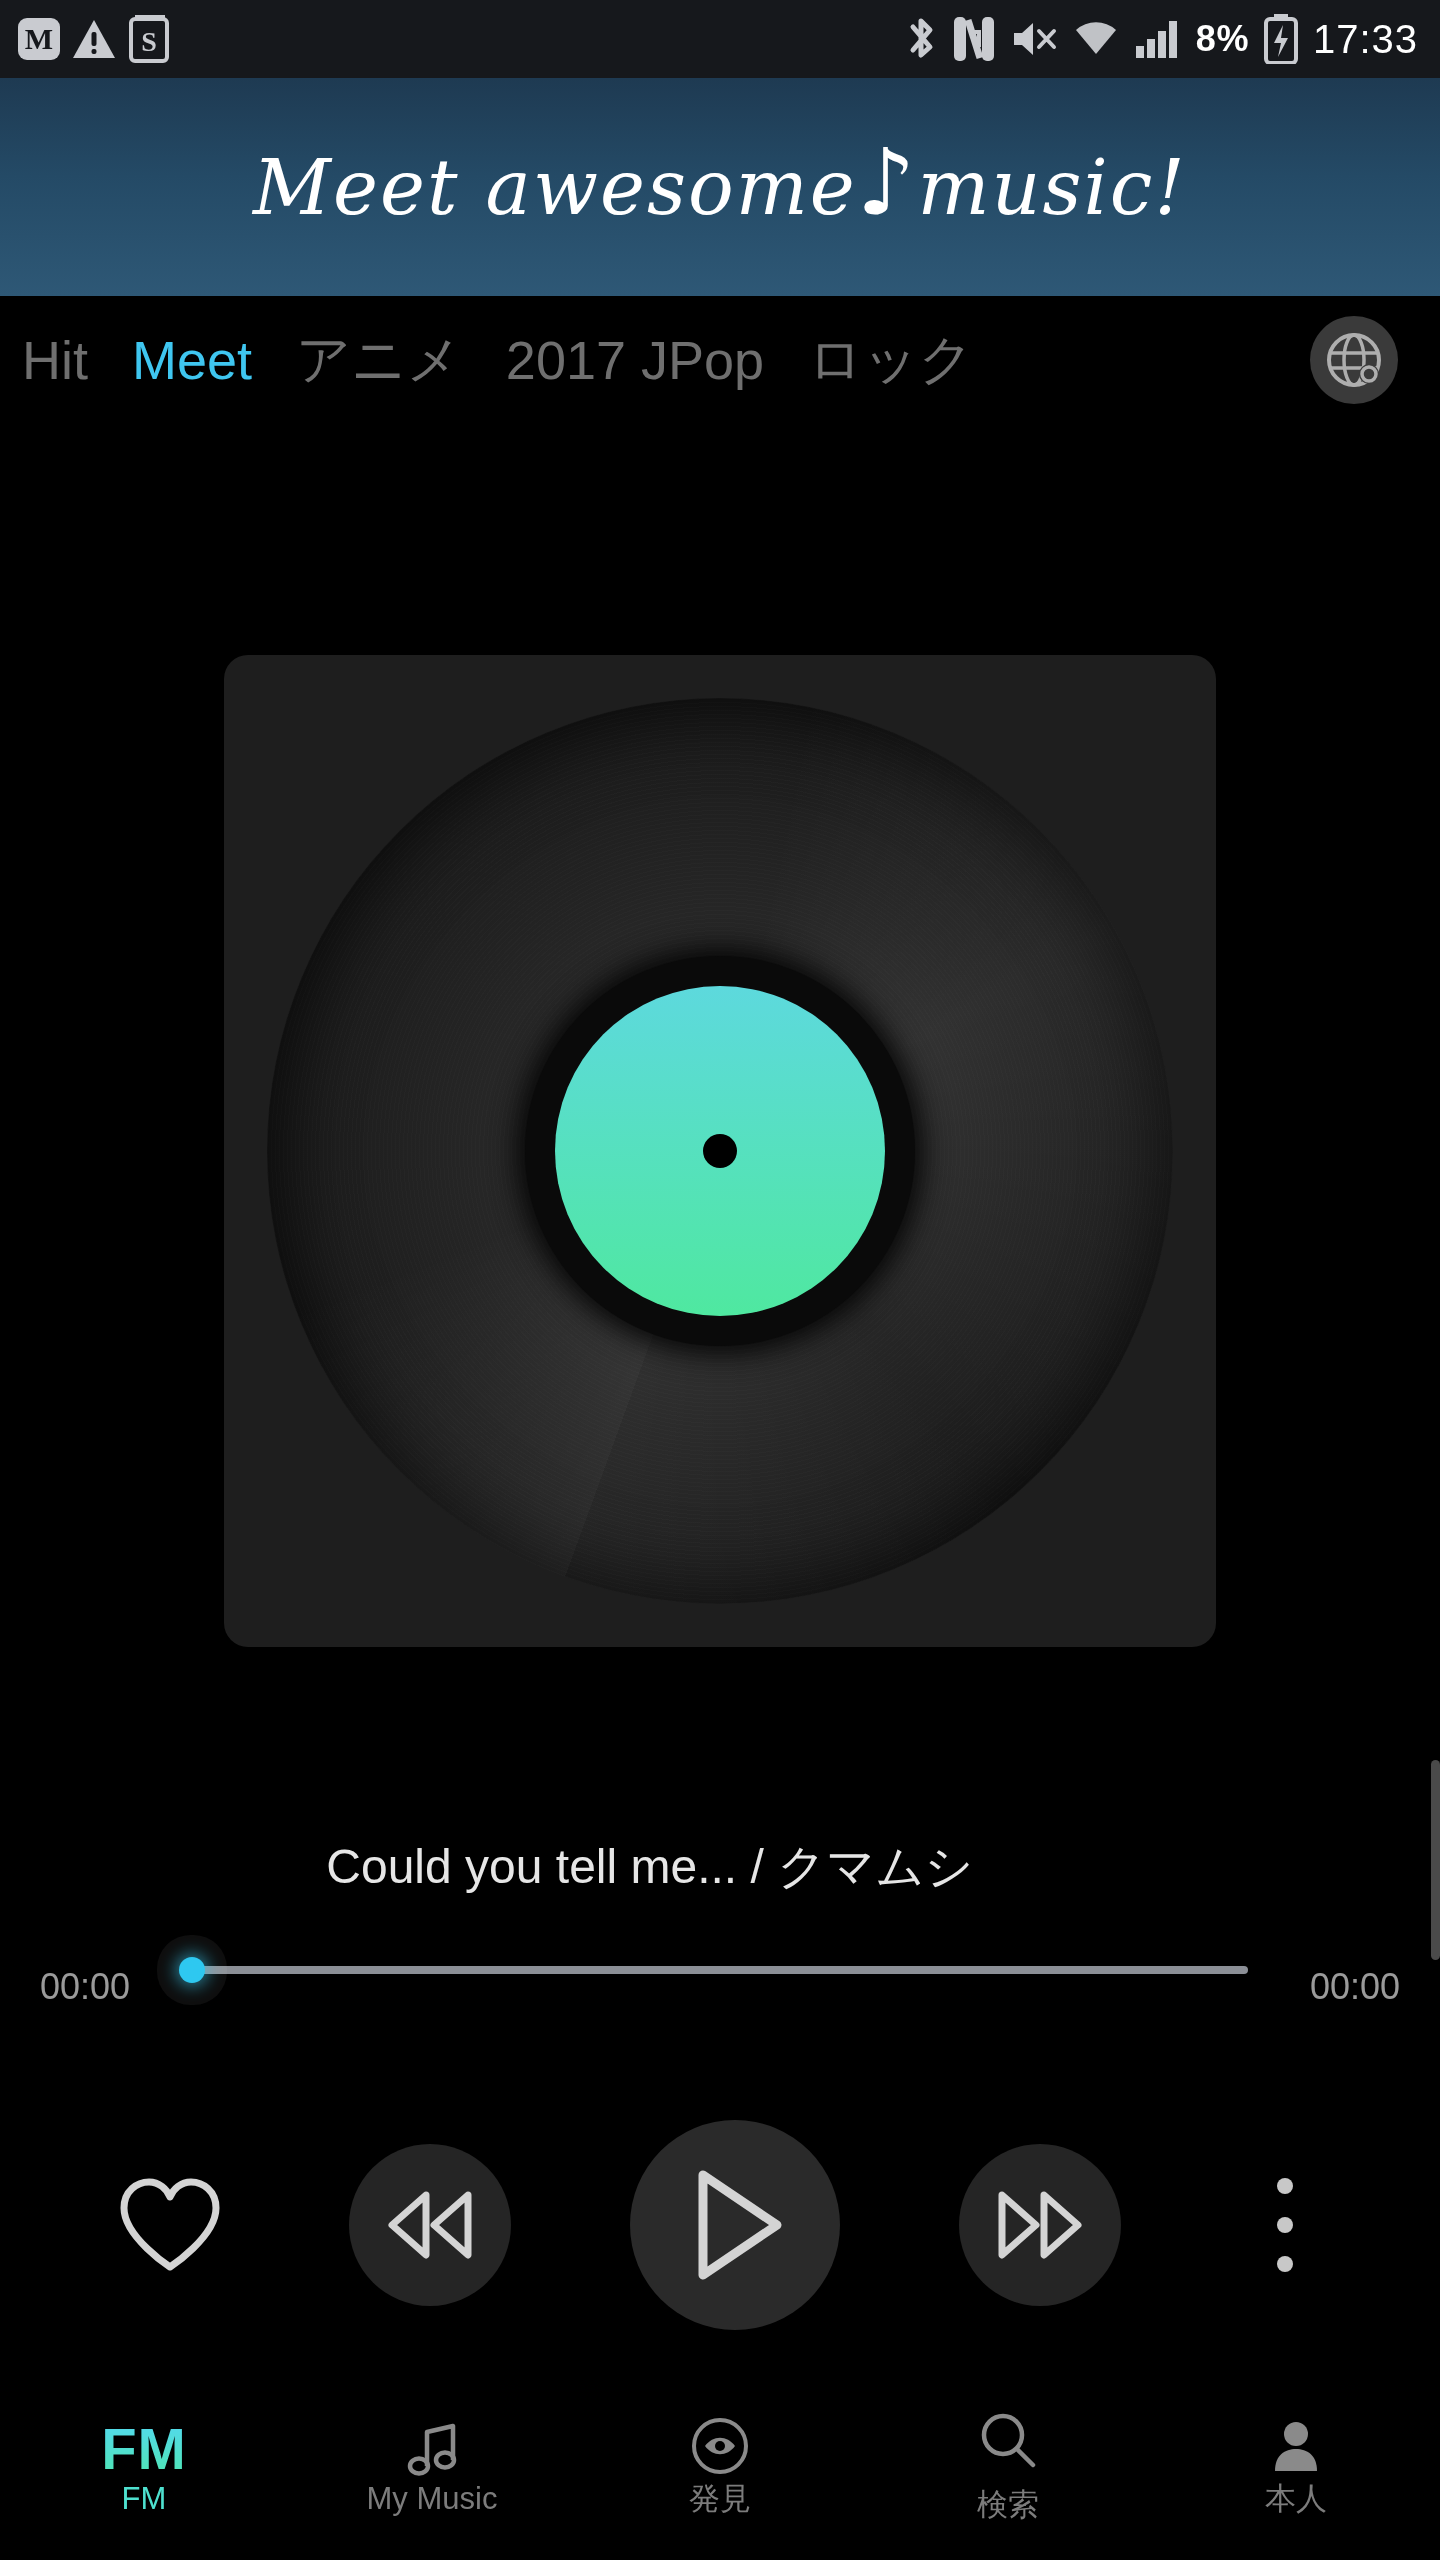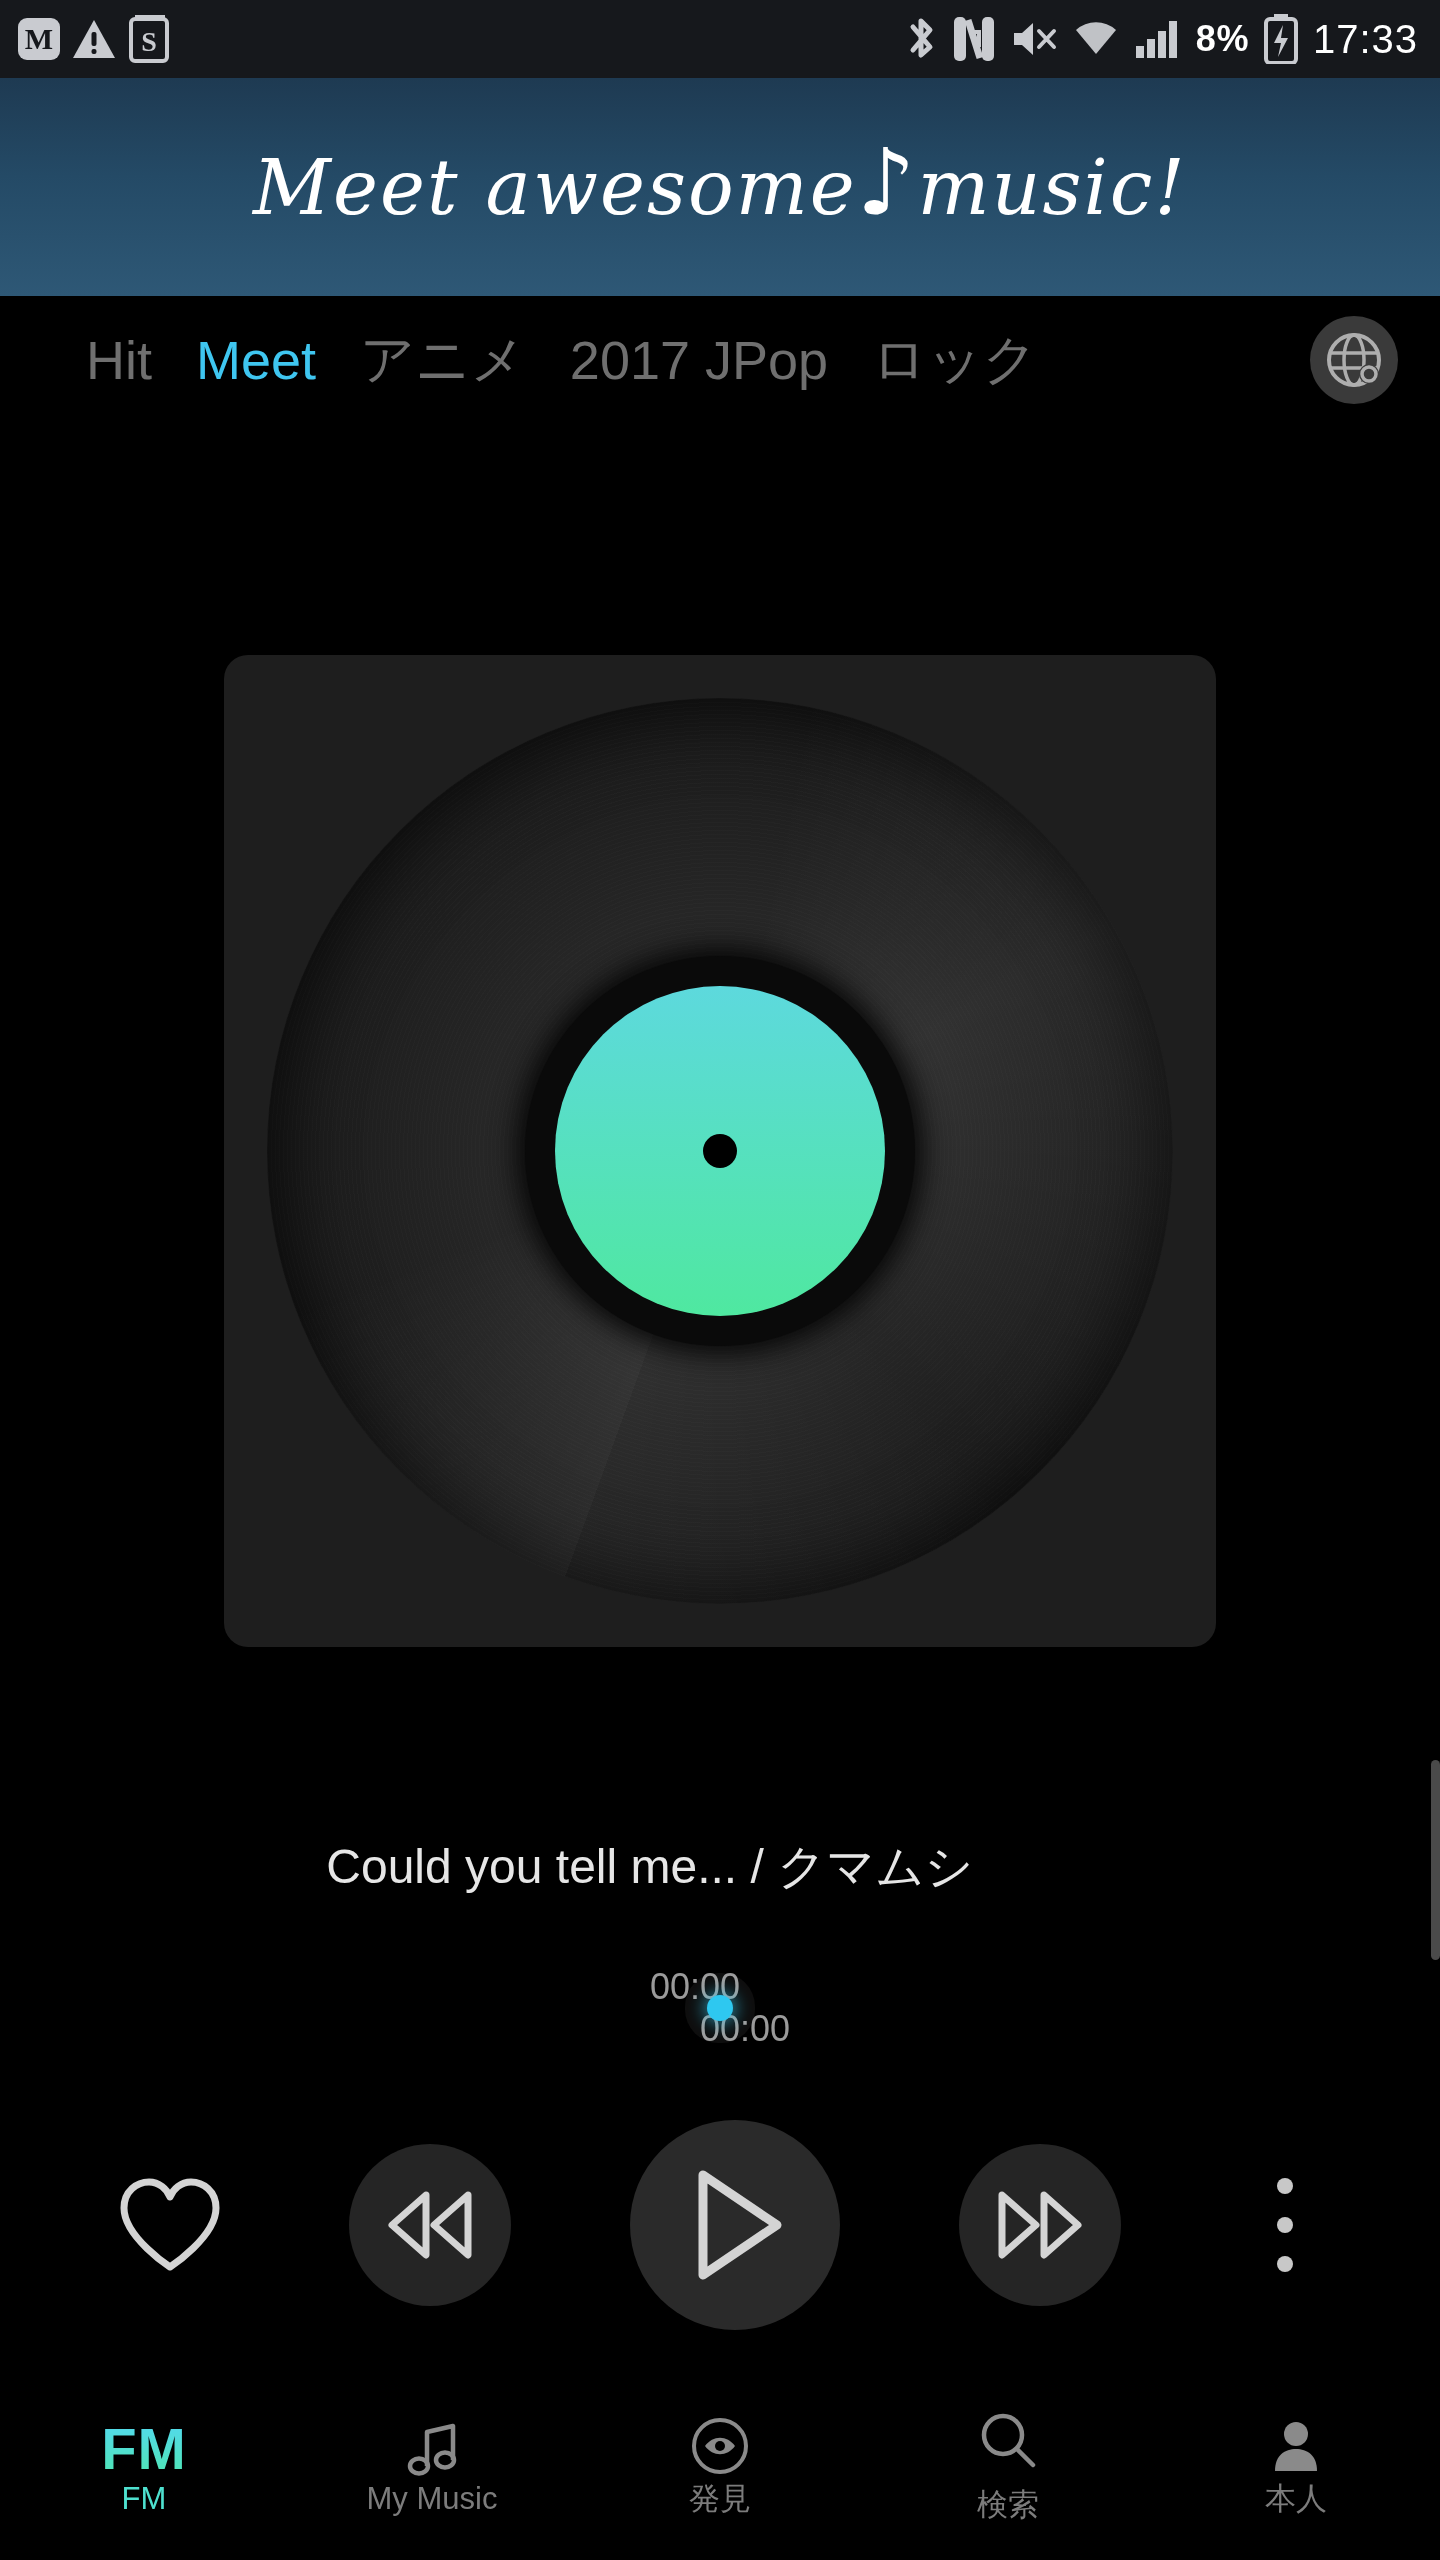--- a/index.html
+++ b/index.html
@@ -45,21 +45,20 @@
     letter-spacing:2px;
     white-space:nowrap;
     display:flex; align-items:center; gap:0;
   }
   .banner-note { font-size:92px; line-height:0.8; position:relative; top:-4px; }
 
   
   .tabrow {
     position:absolute; left:0; top:296px; width:1420px; height:128px;
     display:flex; align-items:center;
-    padding-left:64px;
     gap:0;
   }
   .tab {
     color:#6f6f6f; font-size:54px; white-space:nowrap;
     padding:0 22px;
   }
   .tab.active { color:#3fc6f0; }
   .tab-globe {
     margin-left:auto; margin-right:22px;
     width:88px; height:88px; border-radius:50%;
@@ -109,21 +108,21 @@
 
   
   .track-title {
     position:absolute; left:0; top:1835px; width:1300px;
     text-align:center; color:#e6e6e6; font-size:48px;
   }
 
   
   .progress {
     position:absolute; left:0; top:1966px; width:1440px; height:60px;
-    display:flex; align-items:center; padding:0 40px;flex-direction:column;
+    display:flex; padding:0 40px;
   }
   .ptime { color:#9a9a9a; font-size:36px; width:140px; }
   .ptime.right { text-align:right; }
   .ptrack {
     position:relative; flex:1; height:8px; margin:0 12px;
     background:#8b8f96; border-radius:4px;
   }
   .pthumb {
     position:absolute; left:0; top:50%; transform:translate(-50%,-50%);
     width:26px; height:26px; border-radius:50%;

